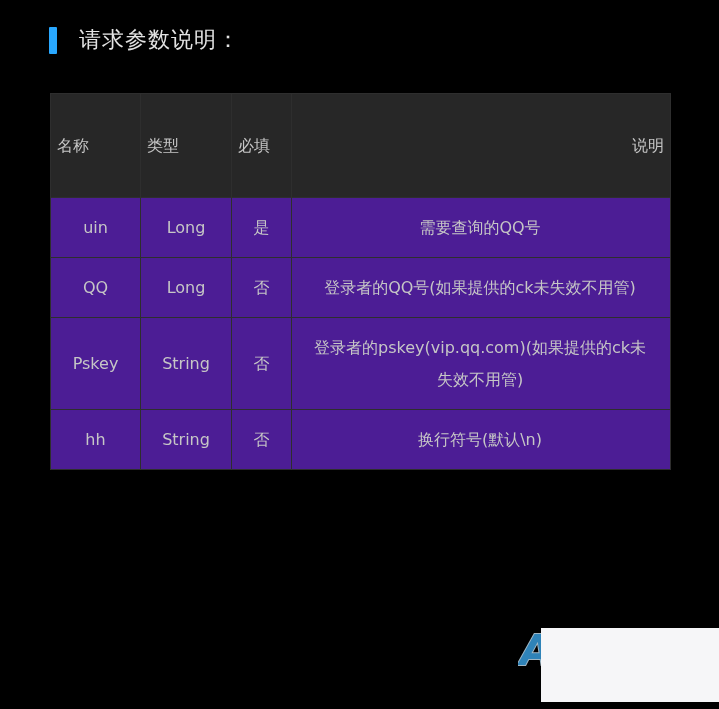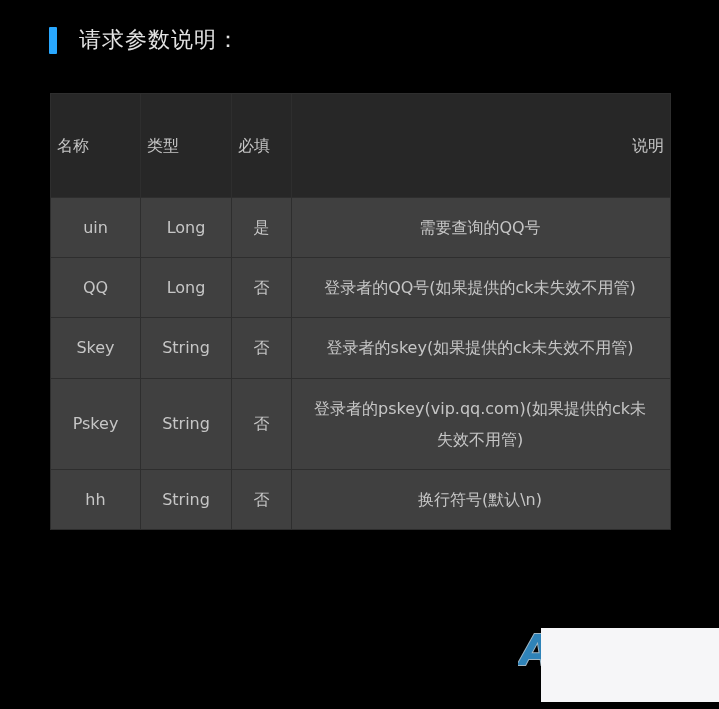--- a/index.html
+++ b/index.html
@@ -69,21 +69,21 @@
     background: #272727;
     height: 103px;
     text-align: left;
     padding: 0 6px;
   }
   .param-table thead th.th-desc {
     text-align: right;
     padding-left: 20px;
   }
   .param-table tbody td {
-    background: #404040;
+    background: #4c1d95;
     text-align: center;
     padding: 14px 4px;
   }
   .param-table tbody td.td-desc {
     text-align: center;
     padding-left: 20px;
     padding-right: 22px;
   }
   .th-req-inner { display: block; line-height: 2.0; }
 
@@ -137,26 +137,20 @@
       <td>是</td>
       <td class="td-desc">需要查询的QQ号</td>
     </tr>
     <tr>
       <td>QQ</td>
       <td>Long</td>
       <td>否</td>
       <td class="td-desc">登录者的QQ号(如果提供的ck未失效不用管)</td>
     </tr>
     <tr>
-      <td>Skey</td>
-      <td>String</td>
-      <td>否</td>
-      <td class="td-desc">登录者的skey(如果提供的ck未失效不用管)</td>
-    </tr>
-    <tr>
       <td>Pskey</td>
       <td>String</td>
       <td>否</td>
       <td class="td-desc">登录者的pskey(vip.qq.com)(如果提供的ck未失效不用管)</td>
     </tr>
     <tr>
       <td>hh</td>
       <td>String</td>
       <td>否</td>
       <td class="td-desc">换行符号(默认\n)</td>

